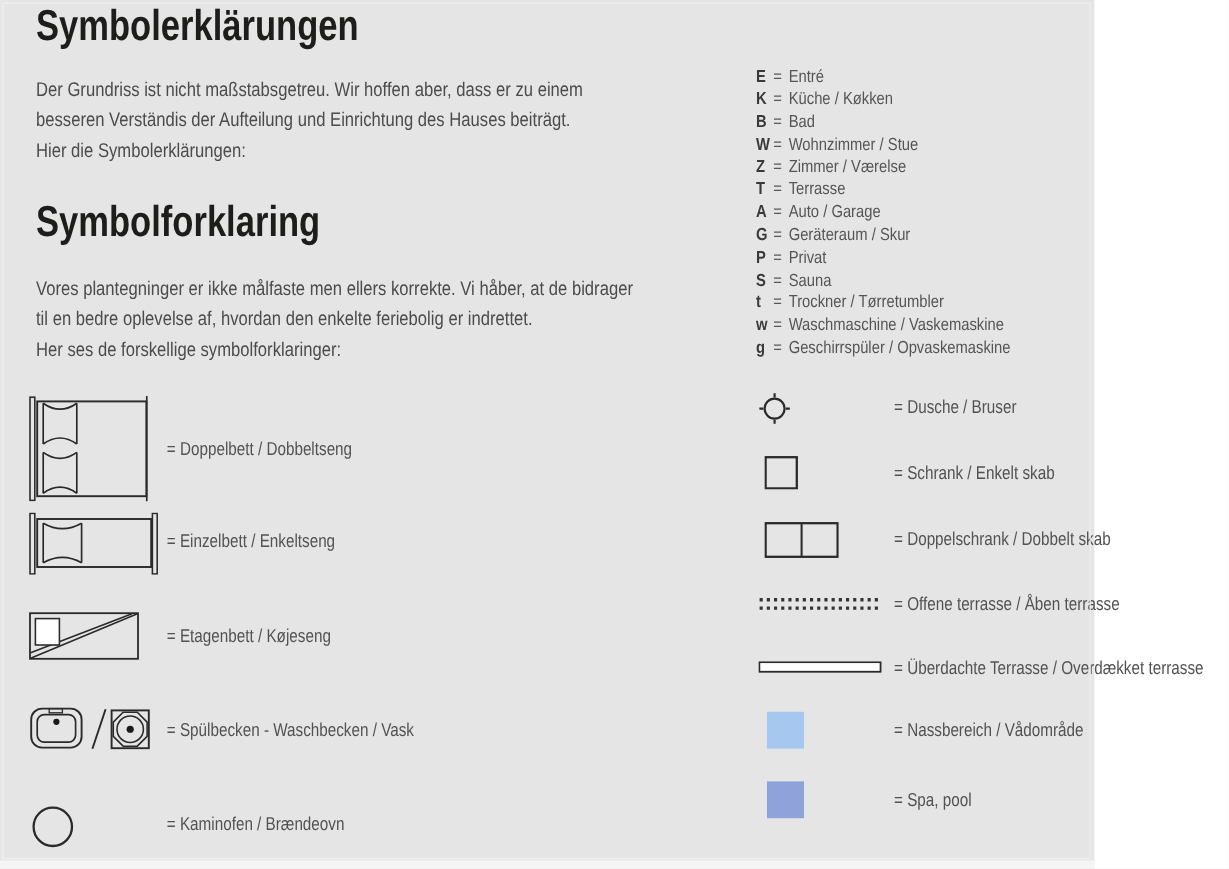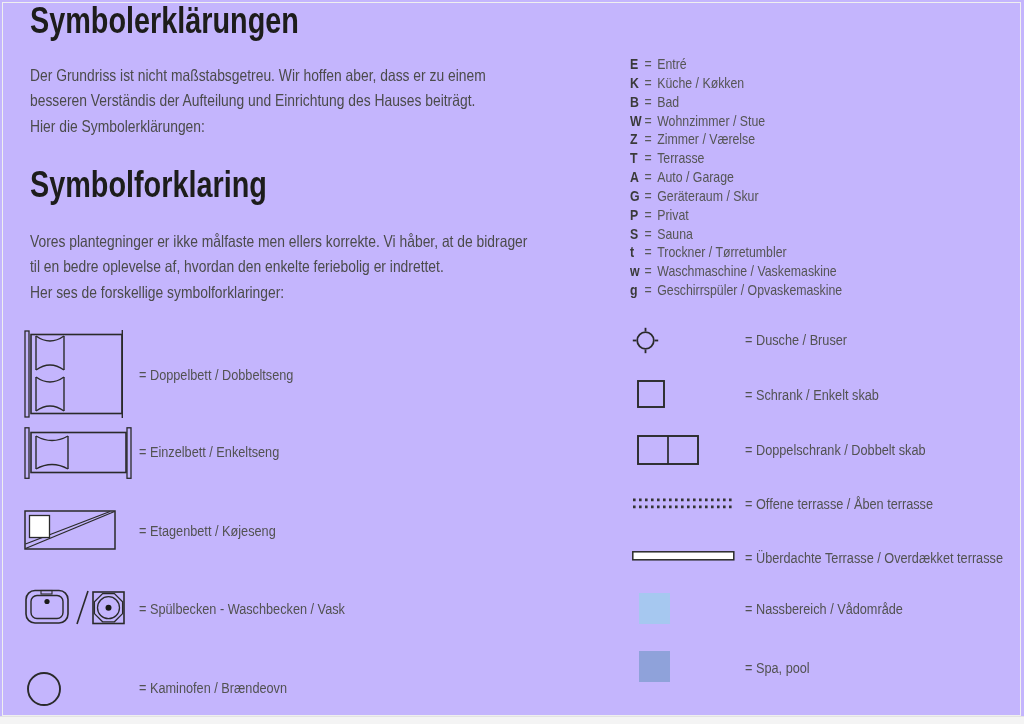--- a/index.html
+++ b/index.html
@@ -3,21 +3,21 @@
 <meta charset="utf-8">
 <style>
   html,body{margin:0;padding:0;}
   body{
     width:1024px;height:724px;
     background:#ffffff;
     font-family:"Liberation Sans", sans-serif;
     color:#4c4c4c;
     overflow:hidden;
   }
-  .page{position:relative;width:1024px;height:724px;background:#c4b5fd;}
+  .page{position:relative;width:912px;height:724px;background:#e5e5e5;}
   .page-border{position:absolute;top:2px;left:2px;right:3px;bottom:8px;border:1px solid #efefef;pointer-events:none;}
   .bottom-strip{position:absolute;left:0;right:0;bottom:0;height:7px;background:#f4f4f4;border-top:1px solid #e3e3e3;}
   .cond{transform-origin:0 0;white-space:nowrap;}
   .h1{
     position:absolute;left:30px;
     font-size:36px;font-weight:bold;color:#1d1d1b;
     transform:scaleX(0.80);letter-spacing:0px;line-height:44px;
   }
   .para{
     position:absolute;left:30px;

